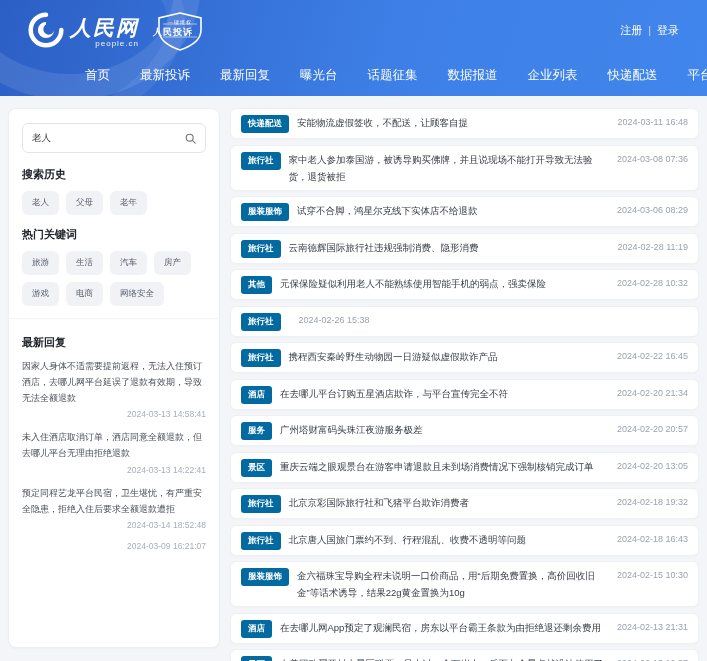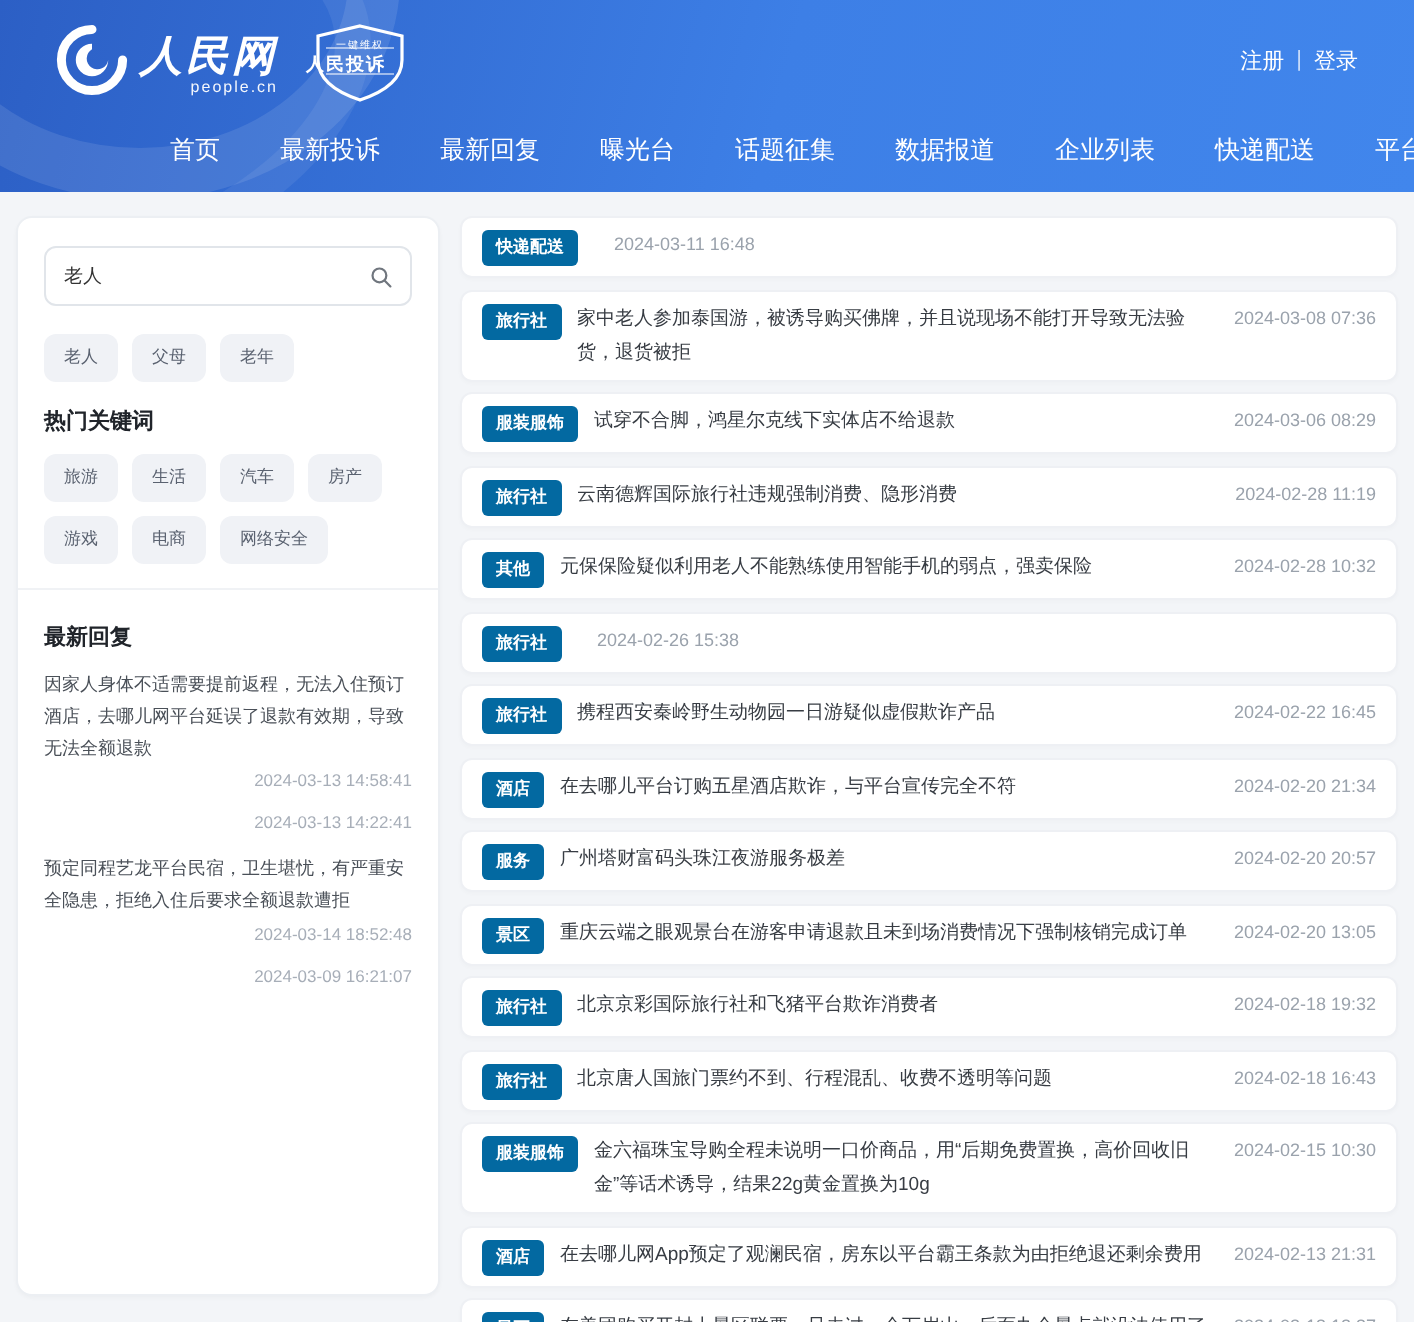--- a/index.html
+++ b/index.html
@@ -114,20 +114,21 @@
 <div class="page">
   <div class="sidebar">
     <div class="searchbox">
       <input value="老人" style="">
       <svg class="search-icon" viewBox="0 0 14 14">
         <circle cx="6" cy="6" r="4.4" fill="none" stroke="#70767e" stroke-width="1.4"></circle>
         <path d="M9.4 9.4 L13 13" stroke="#70767e" stroke-width="1.4" stroke-linecap="round"></path>
       </svg>
     </div>
 
+    <div class="section-title">搜索历史</div>
     <div class="tags">
       <span class="tag">老人</span>
       <span class="tag">父母</span>
       <span class="tag">老年</span>
     </div>
 
     <div class="section-title">热门关键词</div>
     <div class="tags">
       <span class="tag">旅游</span>
       <span class="tag">生活</span>
@@ -138,35 +139,37 @@
       <span class="tag">网络安全</span>
     </div>
 
     <div class="replies-section">
       <div class="section-title">最新回复</div>
       <div class="reply">
         <div class="reply-text">因家人身体不适需要提前返程，无法入住预订酒店，去哪儿网平台延误了退款有效期，导致无法全额退款</div>
         <div class="reply-date">2024-03-13 14:58:41</div>
       </div>
       <div class="reply">
+        <div class="reply-text">未入住酒店取消订单，酒店同意全额退款，但去哪儿平台无理由拒绝退款</div>
         <div class="reply-date">2024-03-13 14:22:41</div>
       </div>
       <div class="reply">
         <div class="reply-text">预定同程艺龙平台民宿，卫生堪忧，有严重安全隐患，拒绝入住后要求全额退款遭拒</div>
         <div class="reply-date">2024-03-14 18:52:48</div>
       </div>
       <div class="reply">
         <div class="reply-date">2024-03-09 16:21:07</div>
       </div>
     </div>
   </div>
 
   <div class="main">
     <div class="row">
       <span class="badge">快递配送</span>
+      <span class="row-text">安能物流虚假签收，不配送，让顾客自提</span>
       <span class="row-date">2024-03-11 16:48</span>
     </div>
     <div class="row">
       <span class="badge">旅行社</span>
       <span class="row-text">家中老人参加泰国游，被诱导购买佛牌，并且说现场不能打开导致无法验货，退货被拒</span>
       <span class="row-date">2024-03-08 07:36</span>
     </div>
     <div class="row">
       <span class="badge">服装服饰</span>
       <span class="row-text">试穿不合脚，鸿星尔克线下实体店不给退款</span>

